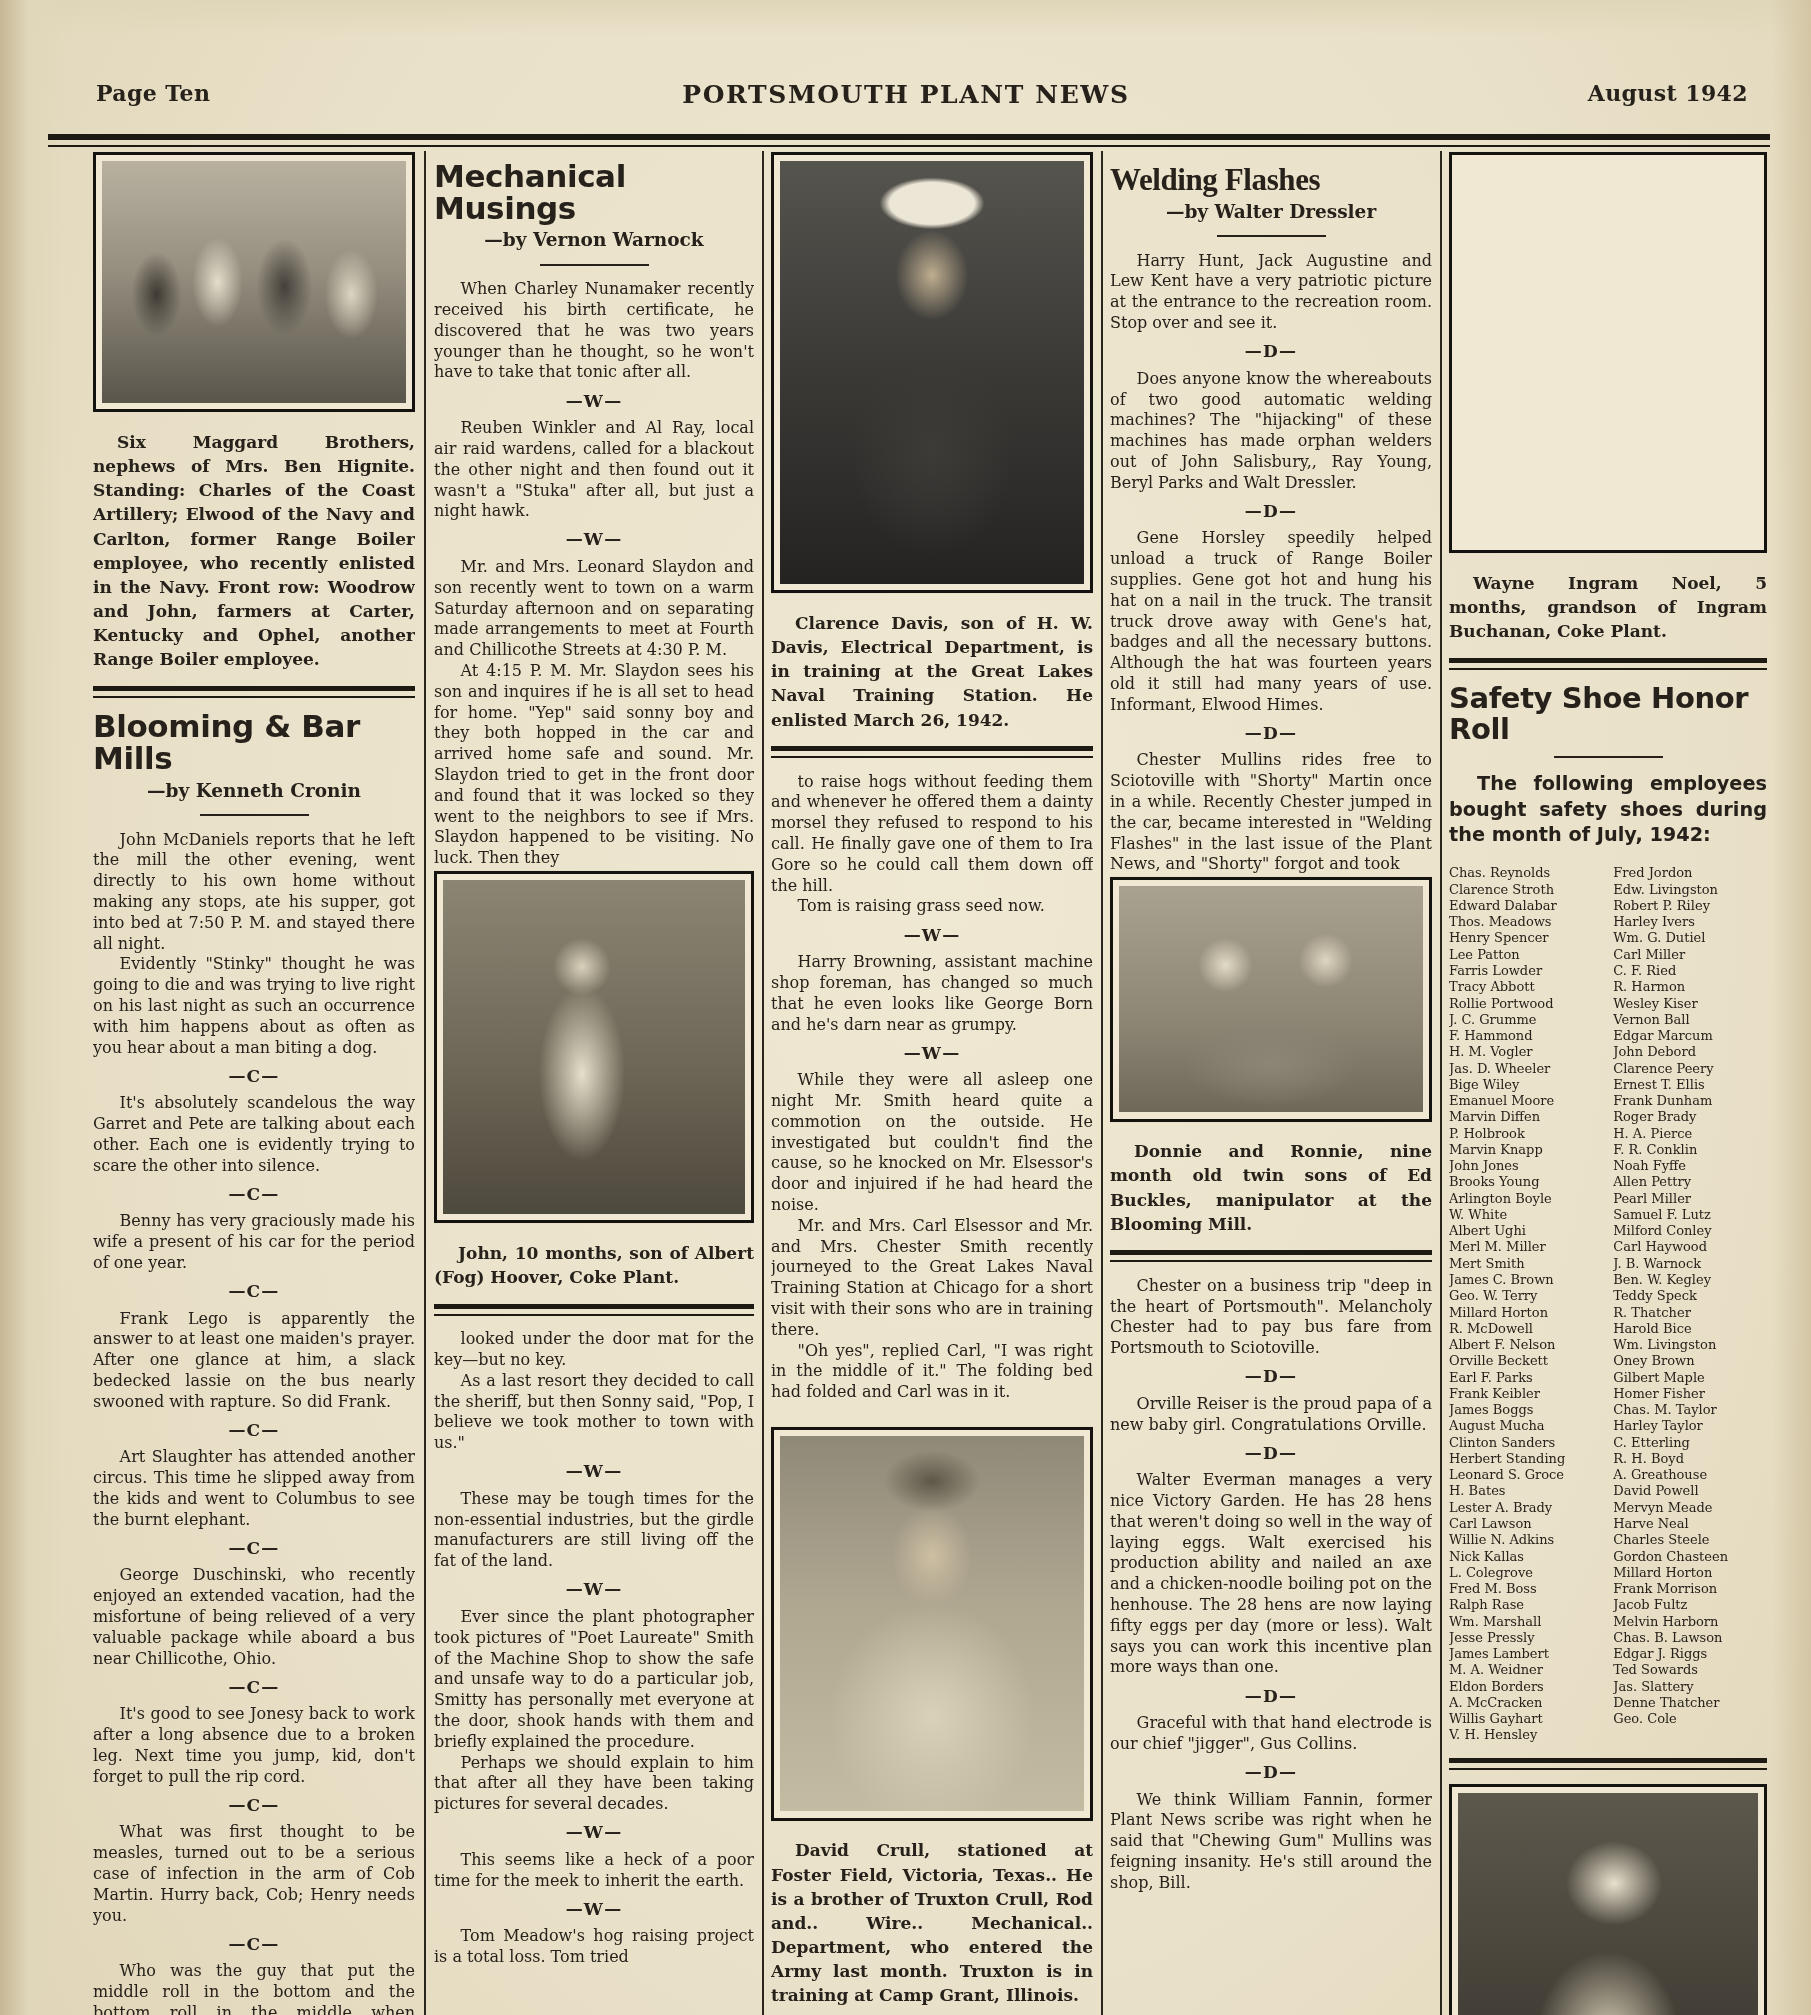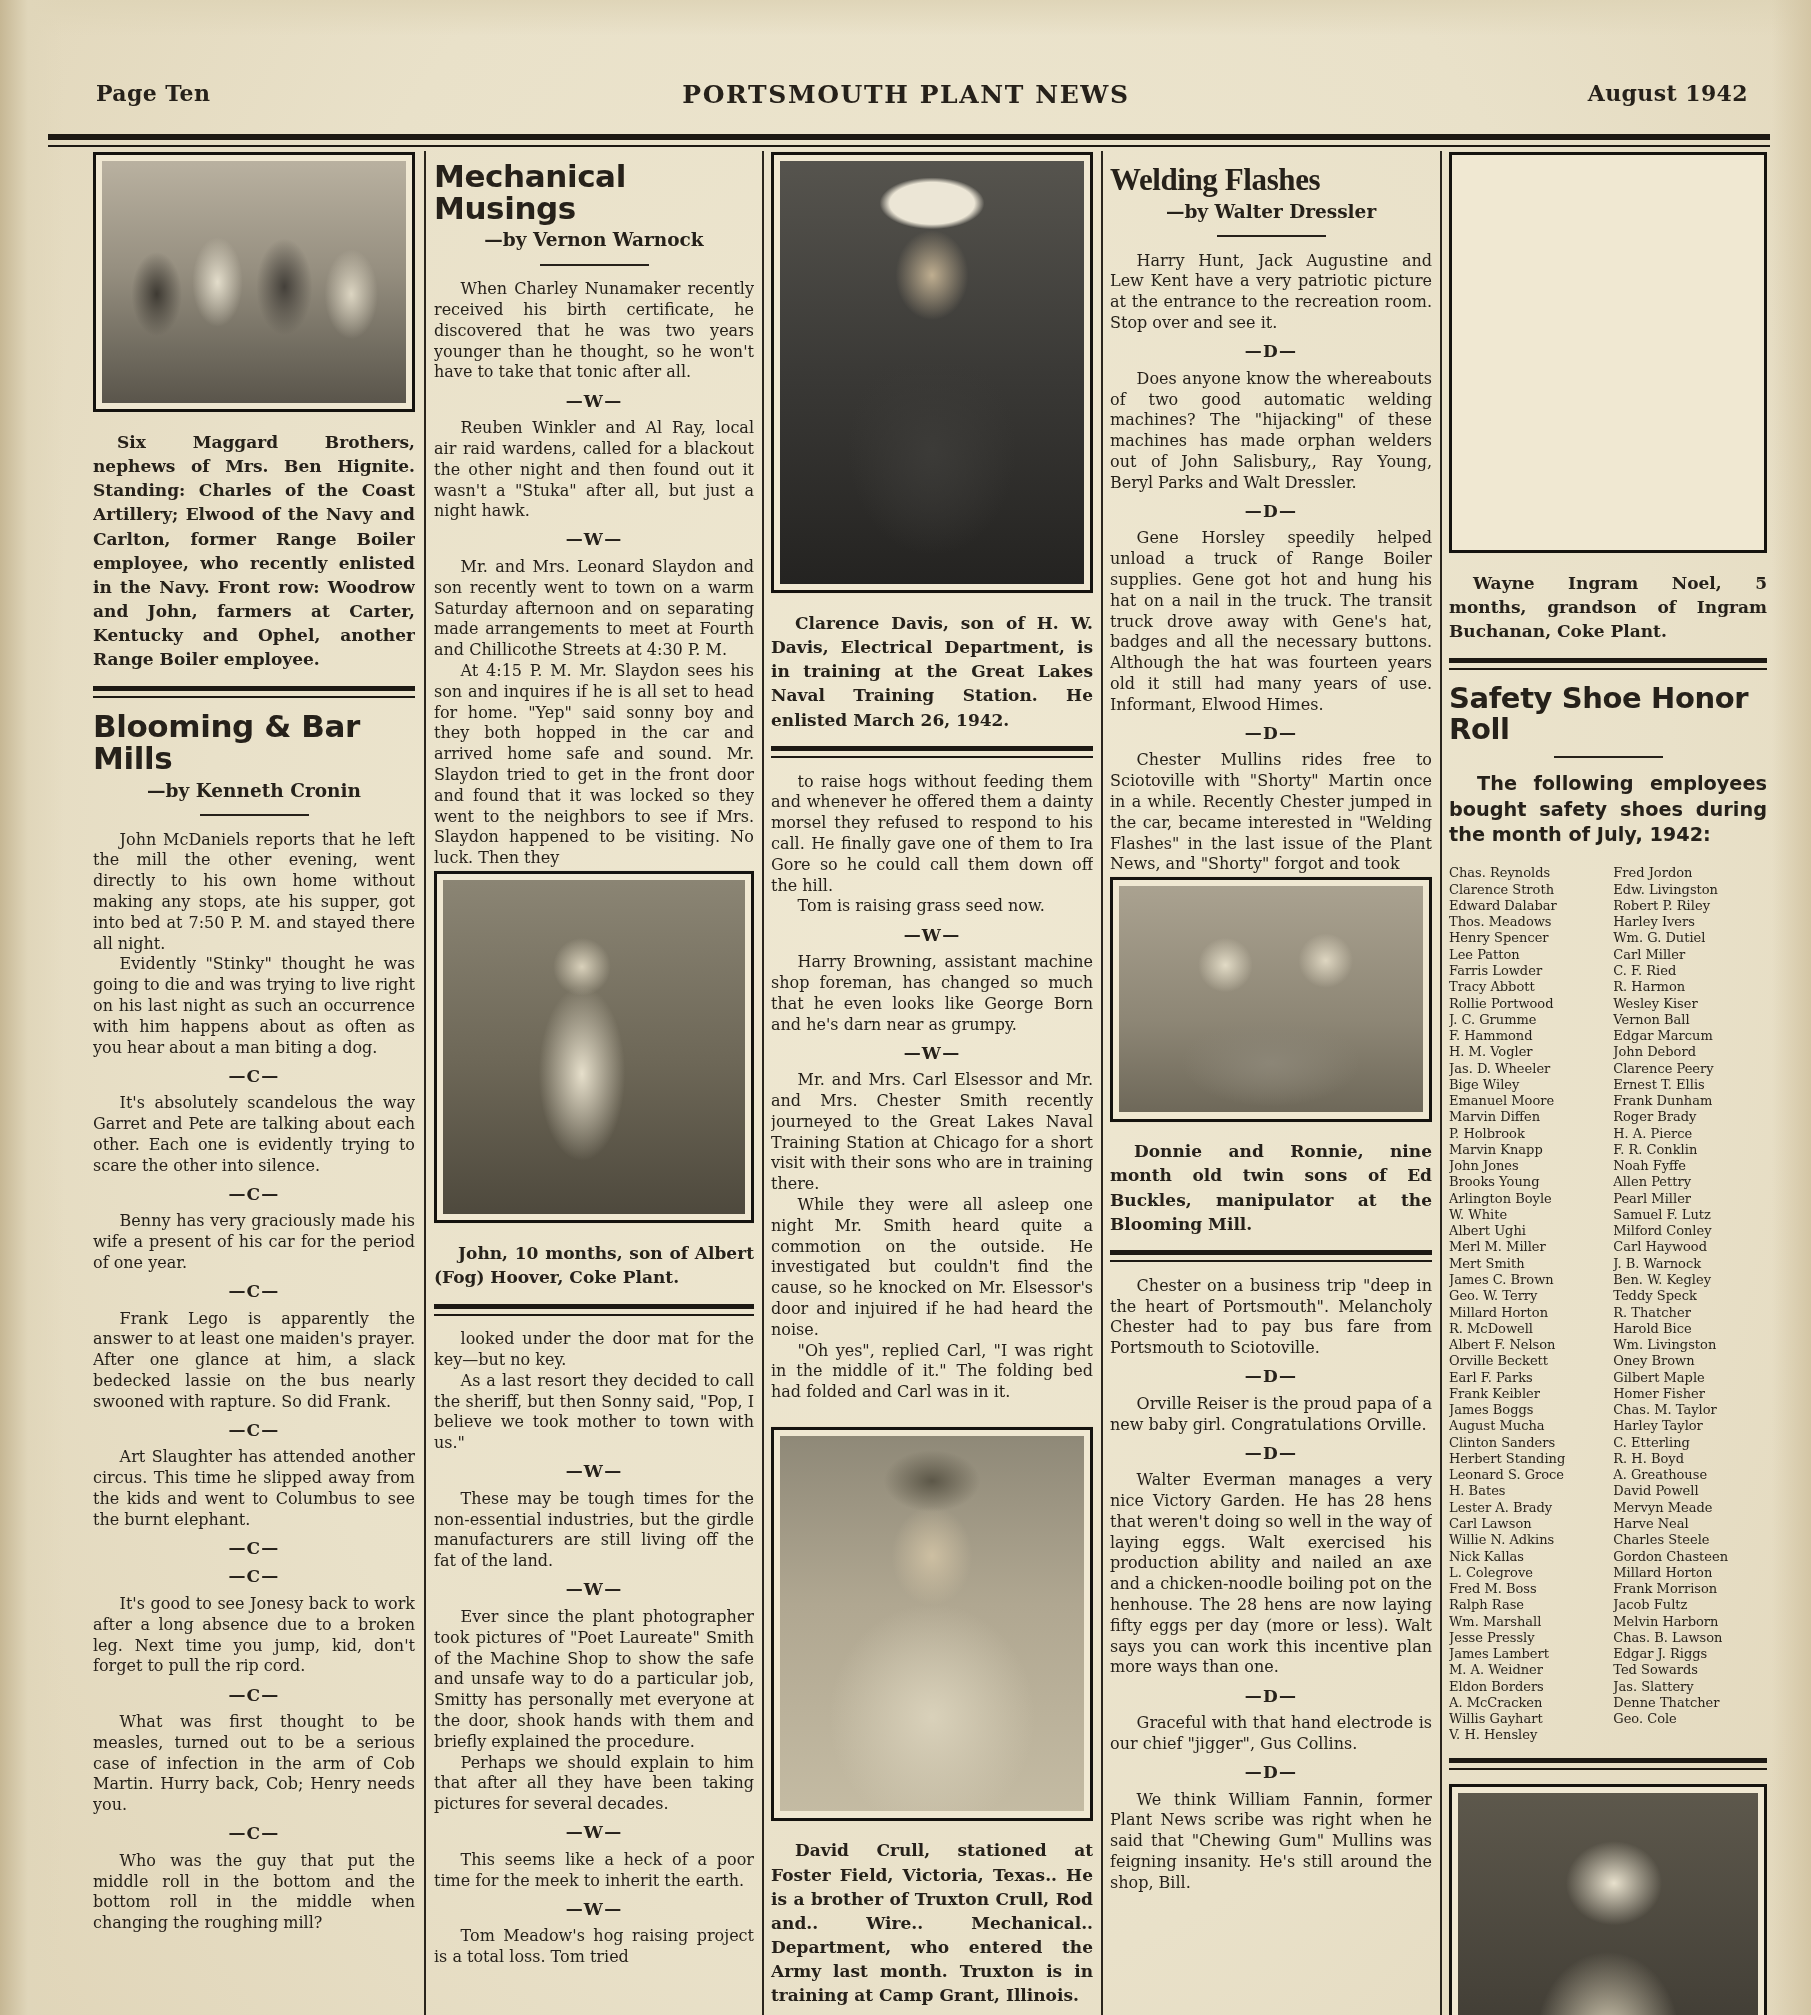--- a/index.html
+++ b/index.html
@@ -111,20 +111,21 @@
         <p class="para">Evidently "Stinky" thought he was going to die and was trying to live right on his last night as such an occurrence with him happens about as often as you hear about a man biting a dog.</p>
         <div class="sep">—C—</div>
         <p class="para">It's absolutely scandelous the way Garret and Pete are talking about each other. Each one is evidently trying to scare the other into silence.</p>
         <div class="sep">—C—</div>
         <p class="para">Benny has very graciously made his wife a present of his car for the period of one year.</p>
         <div class="sep">—C—</div>
         <p class="para">Frank Lego is apparently the answer to at least one maiden's prayer. After one glance at him, a slack bedecked lassie on the bus nearly swooned with rapture. So did Frank.</p>
         <div class="sep">—C—</div>
         <p class="para">Art Slaughter has attended another circus. This time he slipped away from the kids and went to Columbus to see the burnt elephant.</p>
         <div class="sep">—C—</div>
+        <p class="para">George Duschinski, who recently enjoyed an extended vacation, had the misfortune of being relieved of a very valuable package while aboard a bus near Chillicothe, Ohio.</p>
         <div class="sep">—C—</div>
         <p class="para">It's good to see Jonesy back to work after a long absence due to a broken leg. Next time you jump, kid, don't forget to pull the rip cord.</p>
         <div class="sep">—C—</div>
         <p class="para">What was first thought to be measles, turned out to be a serious case of infection in the arm of Cob Martin. Hurry back, Cob; Henry needs you.</p>
         <div class="sep">—C—</div>
         <p class="para">Who was the guy that put the middle roll in the bottom and the bottom roll in the middle when changing the roughing mill?</p>
       </div>
   </div>
 
   <div class="col col2">
@@ -164,22 +165,22 @@
         <div class="ph ph-davis"></div>
       </div>
     <p class="caption">Clarence Davis, son of H. W. Davis, Electrical Department, is in training at the Great Lakes Naval Training Station. He enlisted March 26, 1942.</p>
     <div class="hrule"></div>
     <div>
         <p class="para">to raise hogs without feeding them and whenever he offered them a dainty morsel they refused to respond to his call. He finally gave one of them to Ira Gore so he could call them down off the hill.</p>
         <p class="para">Tom is raising grass seed now.</p>
         <div class="sep">—W—</div>
         <p class="para">Harry Browning, assistant machine shop foreman, has changed so much that he even looks like George Born and he's darn near as grumpy.</p>
         <div class="sep">—W—</div>
+        <p class="para">While they were all asleep one night Mr. Smith heard quite a commotion on the outside. He investigated but couldn't find the cause, so he knocked on Mr. Elsessor's door and injuired if he had heard the noise.</p>
         <p class="para">Mr. and Mrs. Carl Elsessor and Mr. and Mrs. Chester Smith recently journeyed to the Great Lakes Naval Training Station at Chicago for a short visit with their sons who are in training there.</p>
-        <p class="para">While they were all asleep one night Mr. Smith heard quite a commotion on the outside. He investigated but couldn't find the cause, so he knocked on Mr. Elsessor's door and injuired if he had heard the noise.</p>
         <p class="para">"Oh yes", replied Carl, "I was right in the middle of it." The folding bed had folded and Carl was in it.</p>
       </div>
     <div class="photo" style="margin-top:24px;">
         <div class="ph ph-crull"></div>
       </div>
     <p class="caption">David Crull, stationed at Foster Field, Victoria, Texas.. He is a brother of Truxton Crull, Rod and.. Wire.. Mechanical.. Department, who entered the Army last month. Truxton is in training at Camp Grant, Illinois.</p>
   </div>
 
   <div class="col col4">
     <h2 class="art-title" style="margin-top:14px;font-family:Liberation Serif, serif;">Welding Flashes</h2>

